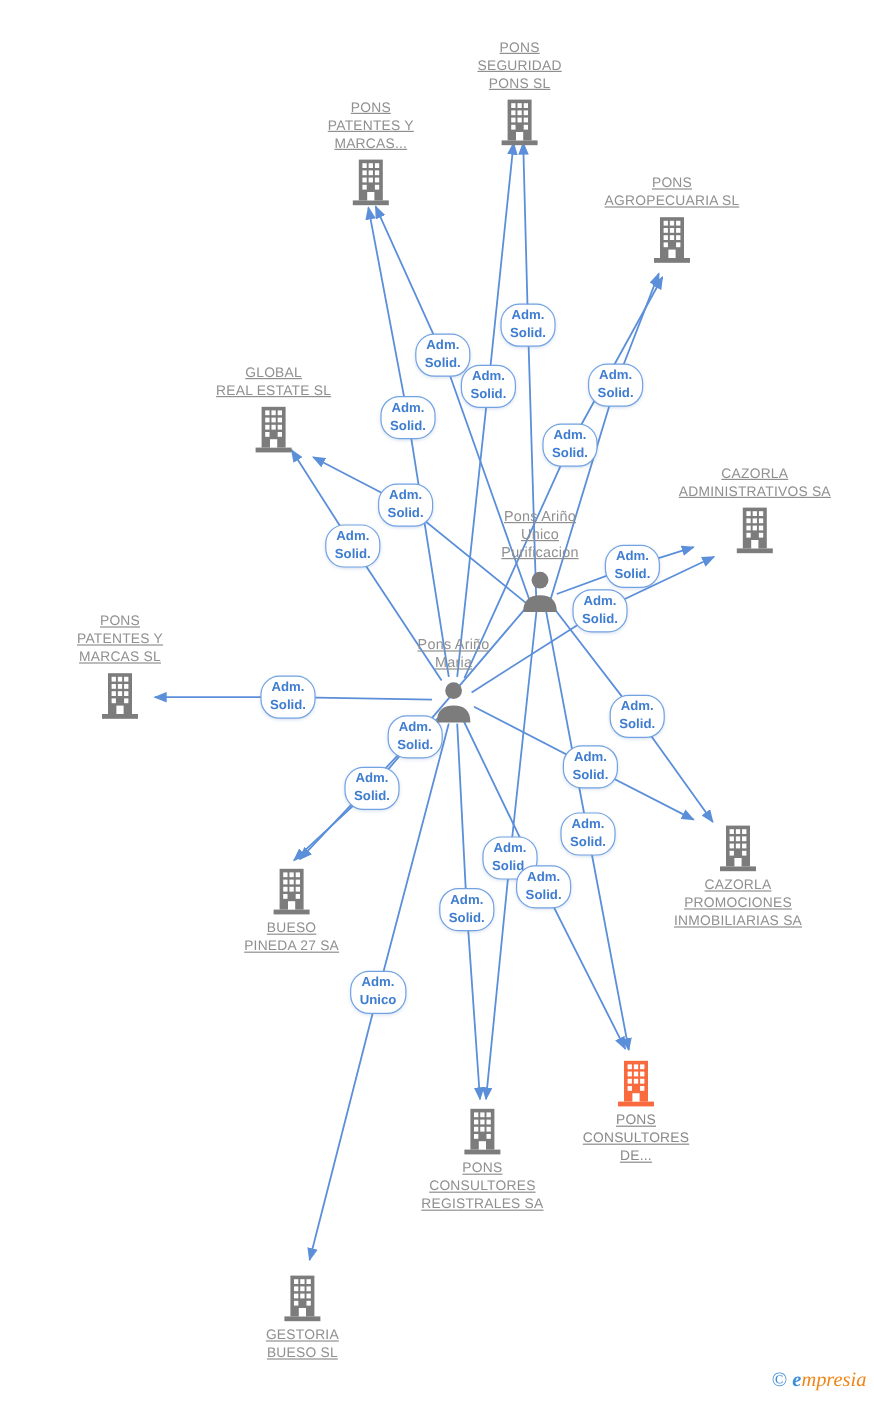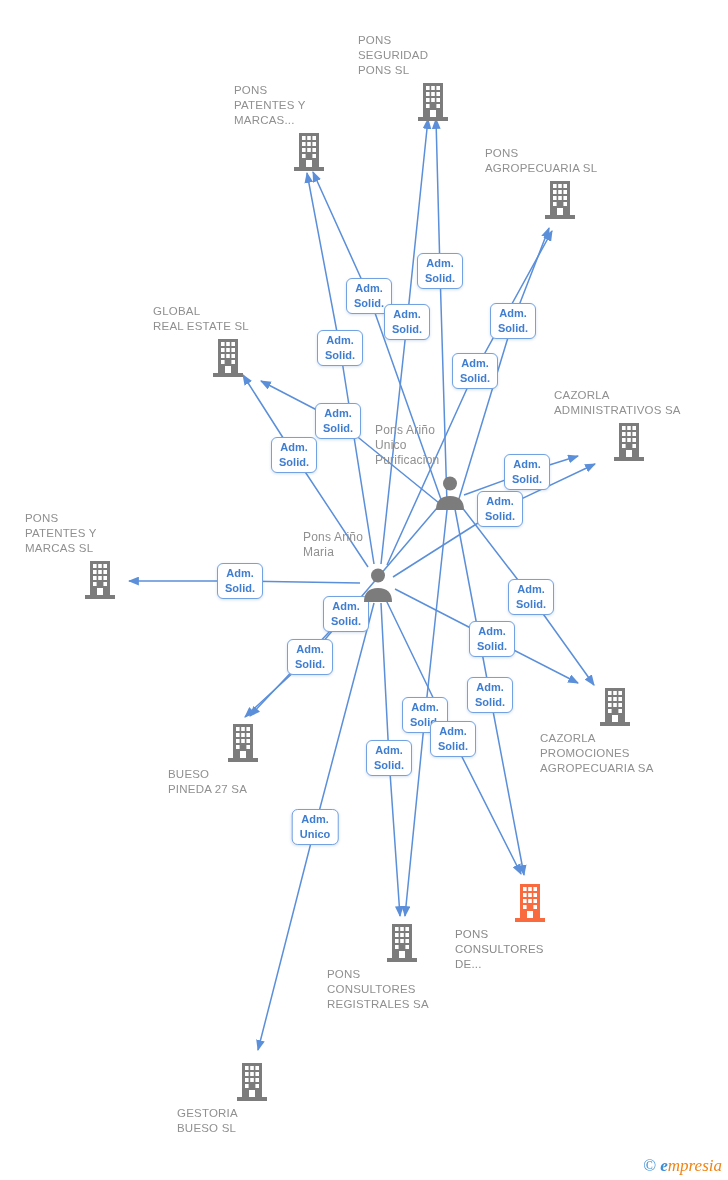--- a/index.html
+++ b/index.html
@@ -4,39 +4,39 @@
 <style>
   html,body{margin:0;padding:0;background:#ffffff;}
   #canvas{
     position:relative;width:728px;height:1180px;overflow:hidden;background:#ffffff;
     font-family:"Liberation Sans", sans-serif;
   }
   #edge-svg{position:absolute;left:0;top:0;z-index:1;}
   .edge{fill:none;stroke:#5b8fd9;stroke-width:1.5;stroke-linejoin:round;}
   .ebox{
     position:absolute;z-index:3;transform:translate(-50%,-50%);
-    background:#ffffff;border:1.5px solid #72a2e2;border-radius:6px;
+    background:#ffffff;border:1.5px solid #72a2e2;border-radius:16px;
     padding:2px 7px;text-align:center;
     font-size:11px;font-weight:bold;line-height:15px;color:#3f7dd0;
     box-shadow:0 1px 3px rgba(90,130,190,.25);
     min-width:30px;
   }
   .node{position:absolute;z-index:4;width:0;height:0;}
   .node .icon{position:absolute;left:-18px;top:-20px;width:36px;height:40px;color:#7c7c7c;}
   .node.highlight .icon{color:#fa6a3f;}
   .nlabel{
-    position:absolute;left:-75px;width:150px;
-    font-size:11.5px;line-height:15px;color:#909090;letter-spacing:.2px;
+    position:absolute;left:-75px;width:150px;text-align:center;
+    font-size:11.5px;line-height:15px;color:#909090;letter-spacing:.2px;text-decoration:underline;
   }
   .nlabel.above{bottom:24px;}
   .nlabel.below{top:24px;}
   .node.person .nlabel{font-size:12px;}
   .node.highlight .nlabel{color:#8a8a8a;}
   #watermark{
-    position:absolute;right:6px;bottom:4px;z-index:5;
+    position:absolute;right:6px;bottom:20px;z-index:5;
     font-family:"Liberation Serif", serif;font-size:17px;font-style:italic;
     white-space:nowrap;
   }
   #watermark .wm-c{color:#3e8ed6;font-style:normal;}
   #watermark .wm-e{color:#3e8ed6;font-weight:bold;}
   #watermark .wm-rest{color:#ef8516;}
 </style>
 </head>
 <body>
 
@@ -262,21 +262,21 @@
           <div>PINEDA 27 SA</div>
         </div>
       </div>
       <div class="node company" style="left: 615px; top: 707px;">
         <svg class="icon" viewBox="0 0 36 40">
           <use href="#sym-company"></use>
         </svg>
         <div class="nlabel below">
           <div>CAZORLA</div>
           <div>PROMOCIONES</div>
-          <div>AGROPECUARIA SA</div>
+          <div>INMOBILIARIAS SA</div>
         </div>
       </div>
       <div class="node company highlight" style="left: 530px; top: 903px;">
         <svg class="icon" viewBox="0 0 36 40">
           <use href="#sym-company"></use>
         </svg>
         <div class="nlabel below">
           <div>PONS</div>
           <div>CONSULTORES</div>
           <div>DE...</div>

